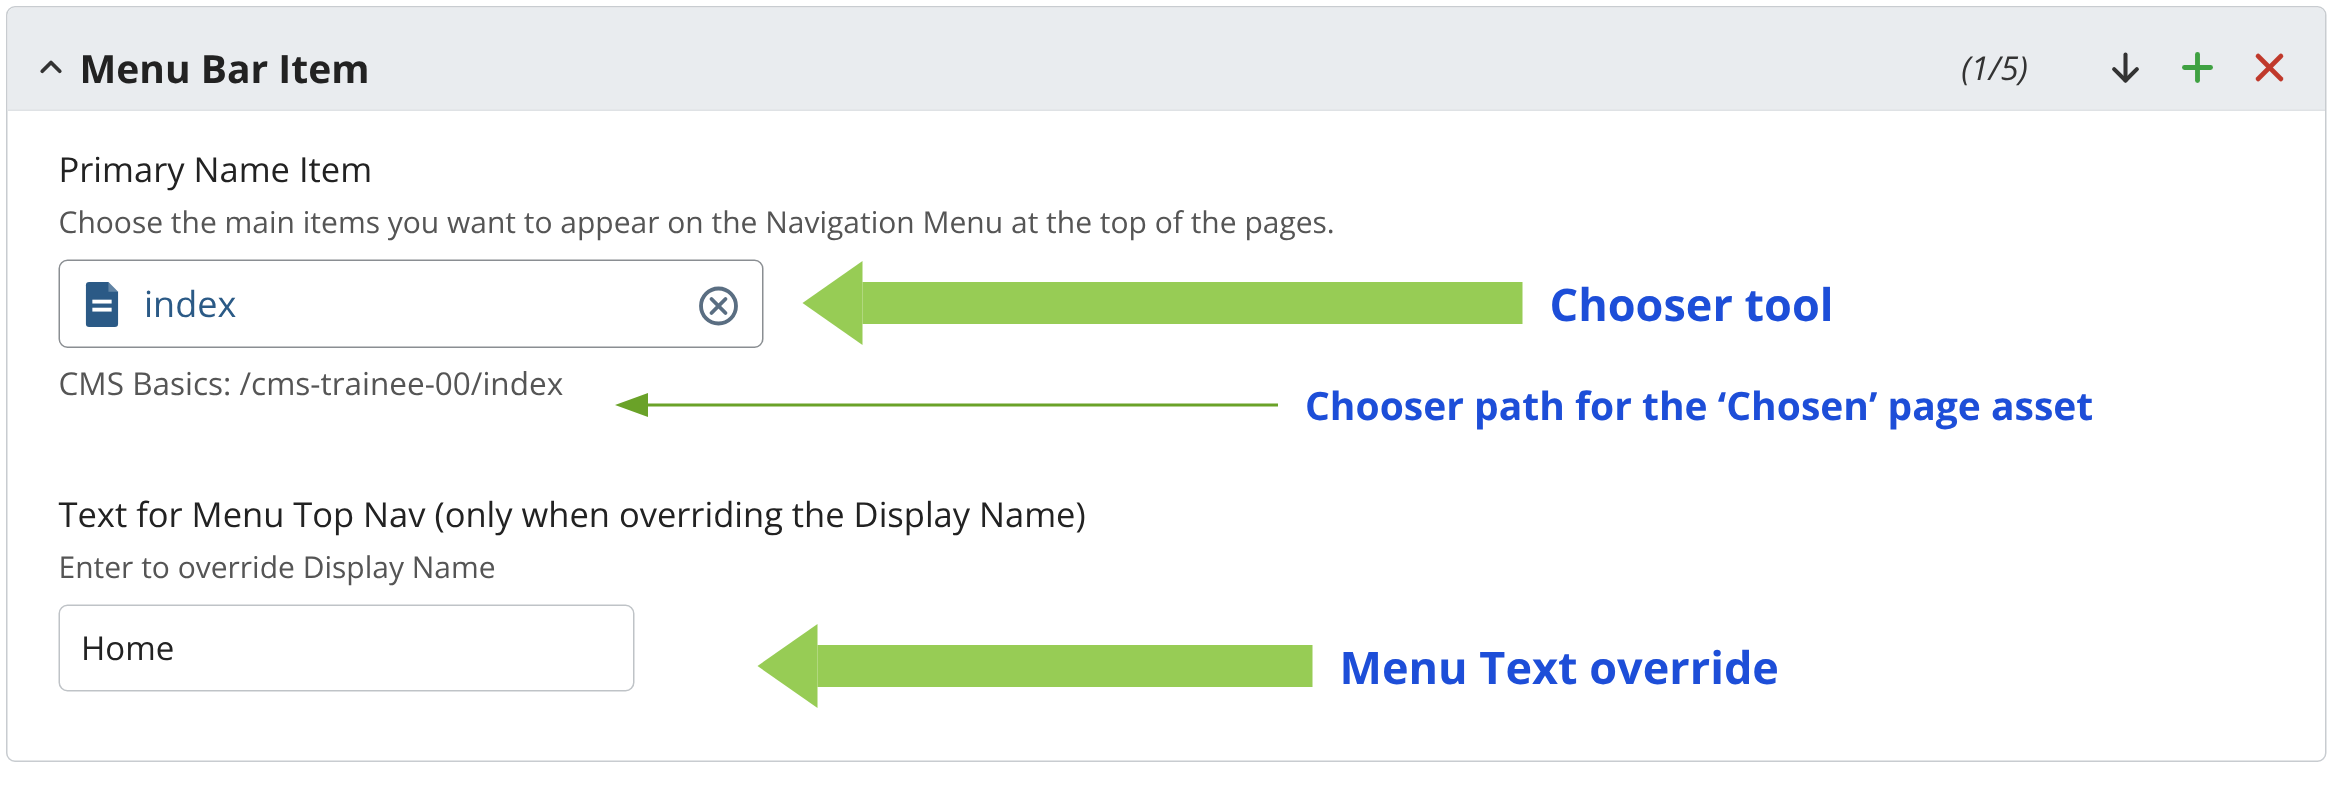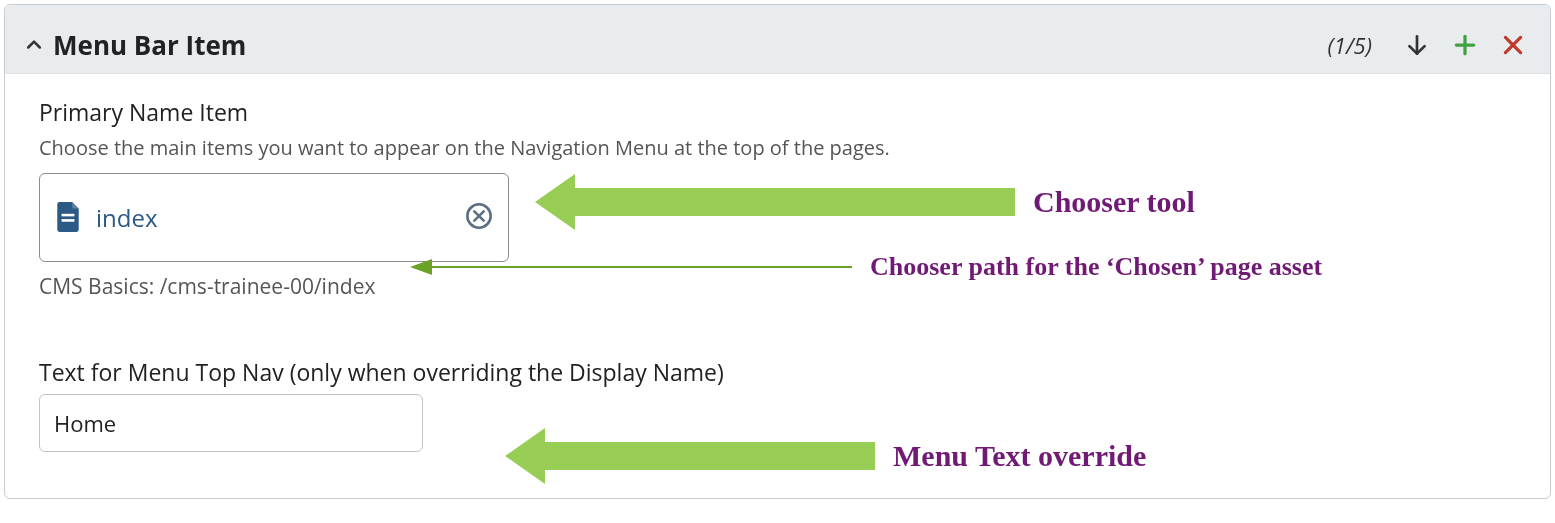--- a/index.html
+++ b/index.html
@@ -37,21 +37,21 @@
   .panel-title {
     font-size: 26px;
     font-weight: 700;
     color: #222;
   }
   .panel-header-spacer { flex: 1; }
   .count {
     font-style: italic;
     font-size: 22px;
     color: #333;
-    margin-right: 12px;
+    margin-right: 32px;
   }
   .hdr-icon {
     width: 30px;
     height: 30px;
     display: inline-flex;
     align-items: center;
     justify-content: center;
     cursor: pointer;
     margin-left: 18px;
   }
@@ -77,24 +77,24 @@
     color: #555;
     margin-bottom: 12px;
   }
   .chooser-row {
     display: flex;
     align-items: center;
     position: relative;
   }
   .chooser {
     display: inline-flex;
-    align-items: flex-start;
+    align-items: flex-end;
     border: 1px solid #8a8e92;
     border-radius: 6px;
-    padding: 27px 14px;
+    padding: 12px 14px;
     width: 470px;
     background: #fff;
     cursor: pointer;
     color: #2b5a86;
     position: relative;
   }
   .page-icon {
     width: 28px;
     height: 32px;
     margin-right: 14px;
@@ -139,26 +139,25 @@
     position: absolute;
     inset: 0;
     pointer-events: none;
   }
   .annot {
     position: absolute;
     display: flex;
     align-items: center;
   }
   .annot-label {
-    color: #701a75;
+    color: #1d4ed8;
     font-weight: 700;
     font-size: 30px;
     white-space: nowrap;
     margin-left: 18px;
-    font-family: Liberation Serif, serif;
   }
   .big-arrow {
     display: flex;
     align-items: center;
   }
   .big-arrow-head {
     width: 0;
     height: 0;
     border-top: 28px solid transparent;
     border-bottom: 28px solid transparent;
@@ -243,20 +242,21 @@
             </svg>
         </span>
       </div>
     </div>
 
     <div class="path-text">CMS Basics: /cms-trainee-00/index</div>
 
     <div class="gap"></div>
 
     <div class="field-label">Text for Menu Top Nav (only when overriding the Display Name)</div>
+    <div class="help-text">Enter to override Display Name</div>
     <input type="text" class="text-input" value="Home" style="">
 
     
     <div class="annot-layer">
 
       <div class="annot" style="left:530px; top:100px;">
         <span class="big-arrow">
           <span class="big-arrow-head"></span>
           <span class="big-arrow-shaft" style="width:440px;"></span>
         </span>
@@ -264,21 +264,21 @@
       </div>
 
       <div class="annot" style="left:405px; top:178px;">
         <span class="thin-arrow">
           <span class="thin-arrow-head"></span>
           <span class="thin-arrow-shaft" style="width:420px;"></span>
         </span>
         <span class="annot-label" style="font-size:26px; font-weight:700;">Chooser path for the ‘Chosen’ page asset</span>
       </div>
 
-      <div class="annot" style="left:500px; top:354px;justify-content:space-between;">
+      <div class="annot" style="left:500px; top:342px;justify-content:space-between;">
         <span class="big-arrow">
           <span class="big-arrow-head"></span>
           <span class="big-arrow-shaft" style="width:330px;"></span>
         </span>
         <span class="annot-label">Menu Text override</span>
       </div>
 
     </div>
 
   </div>

